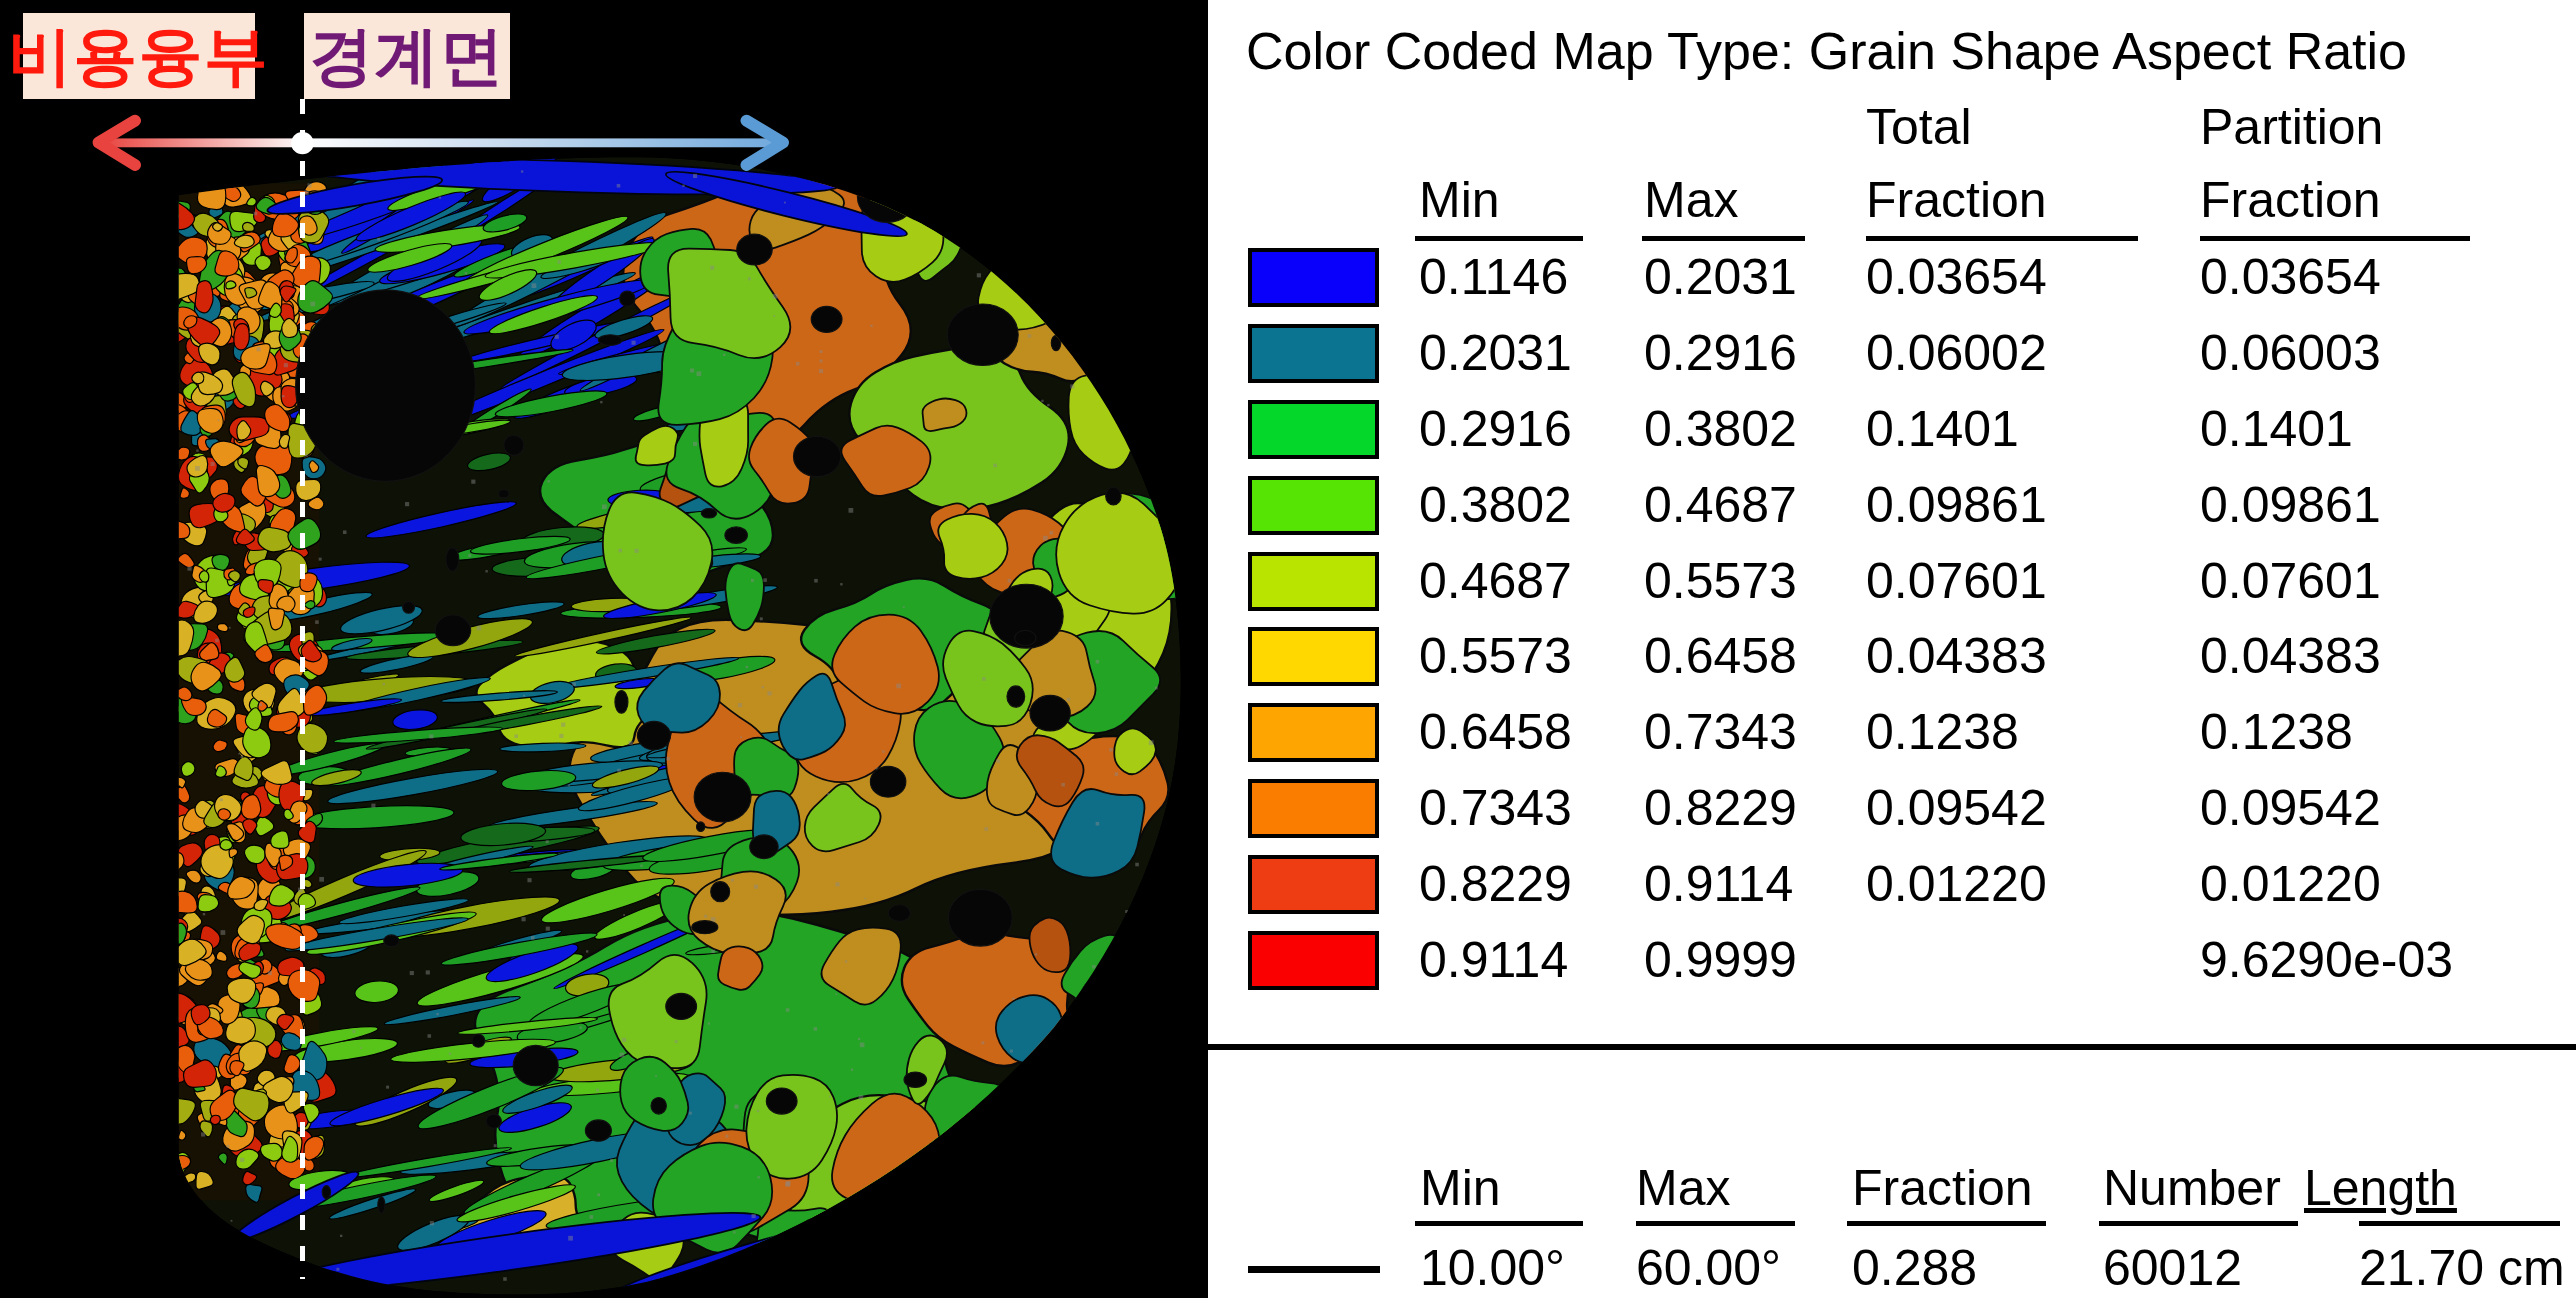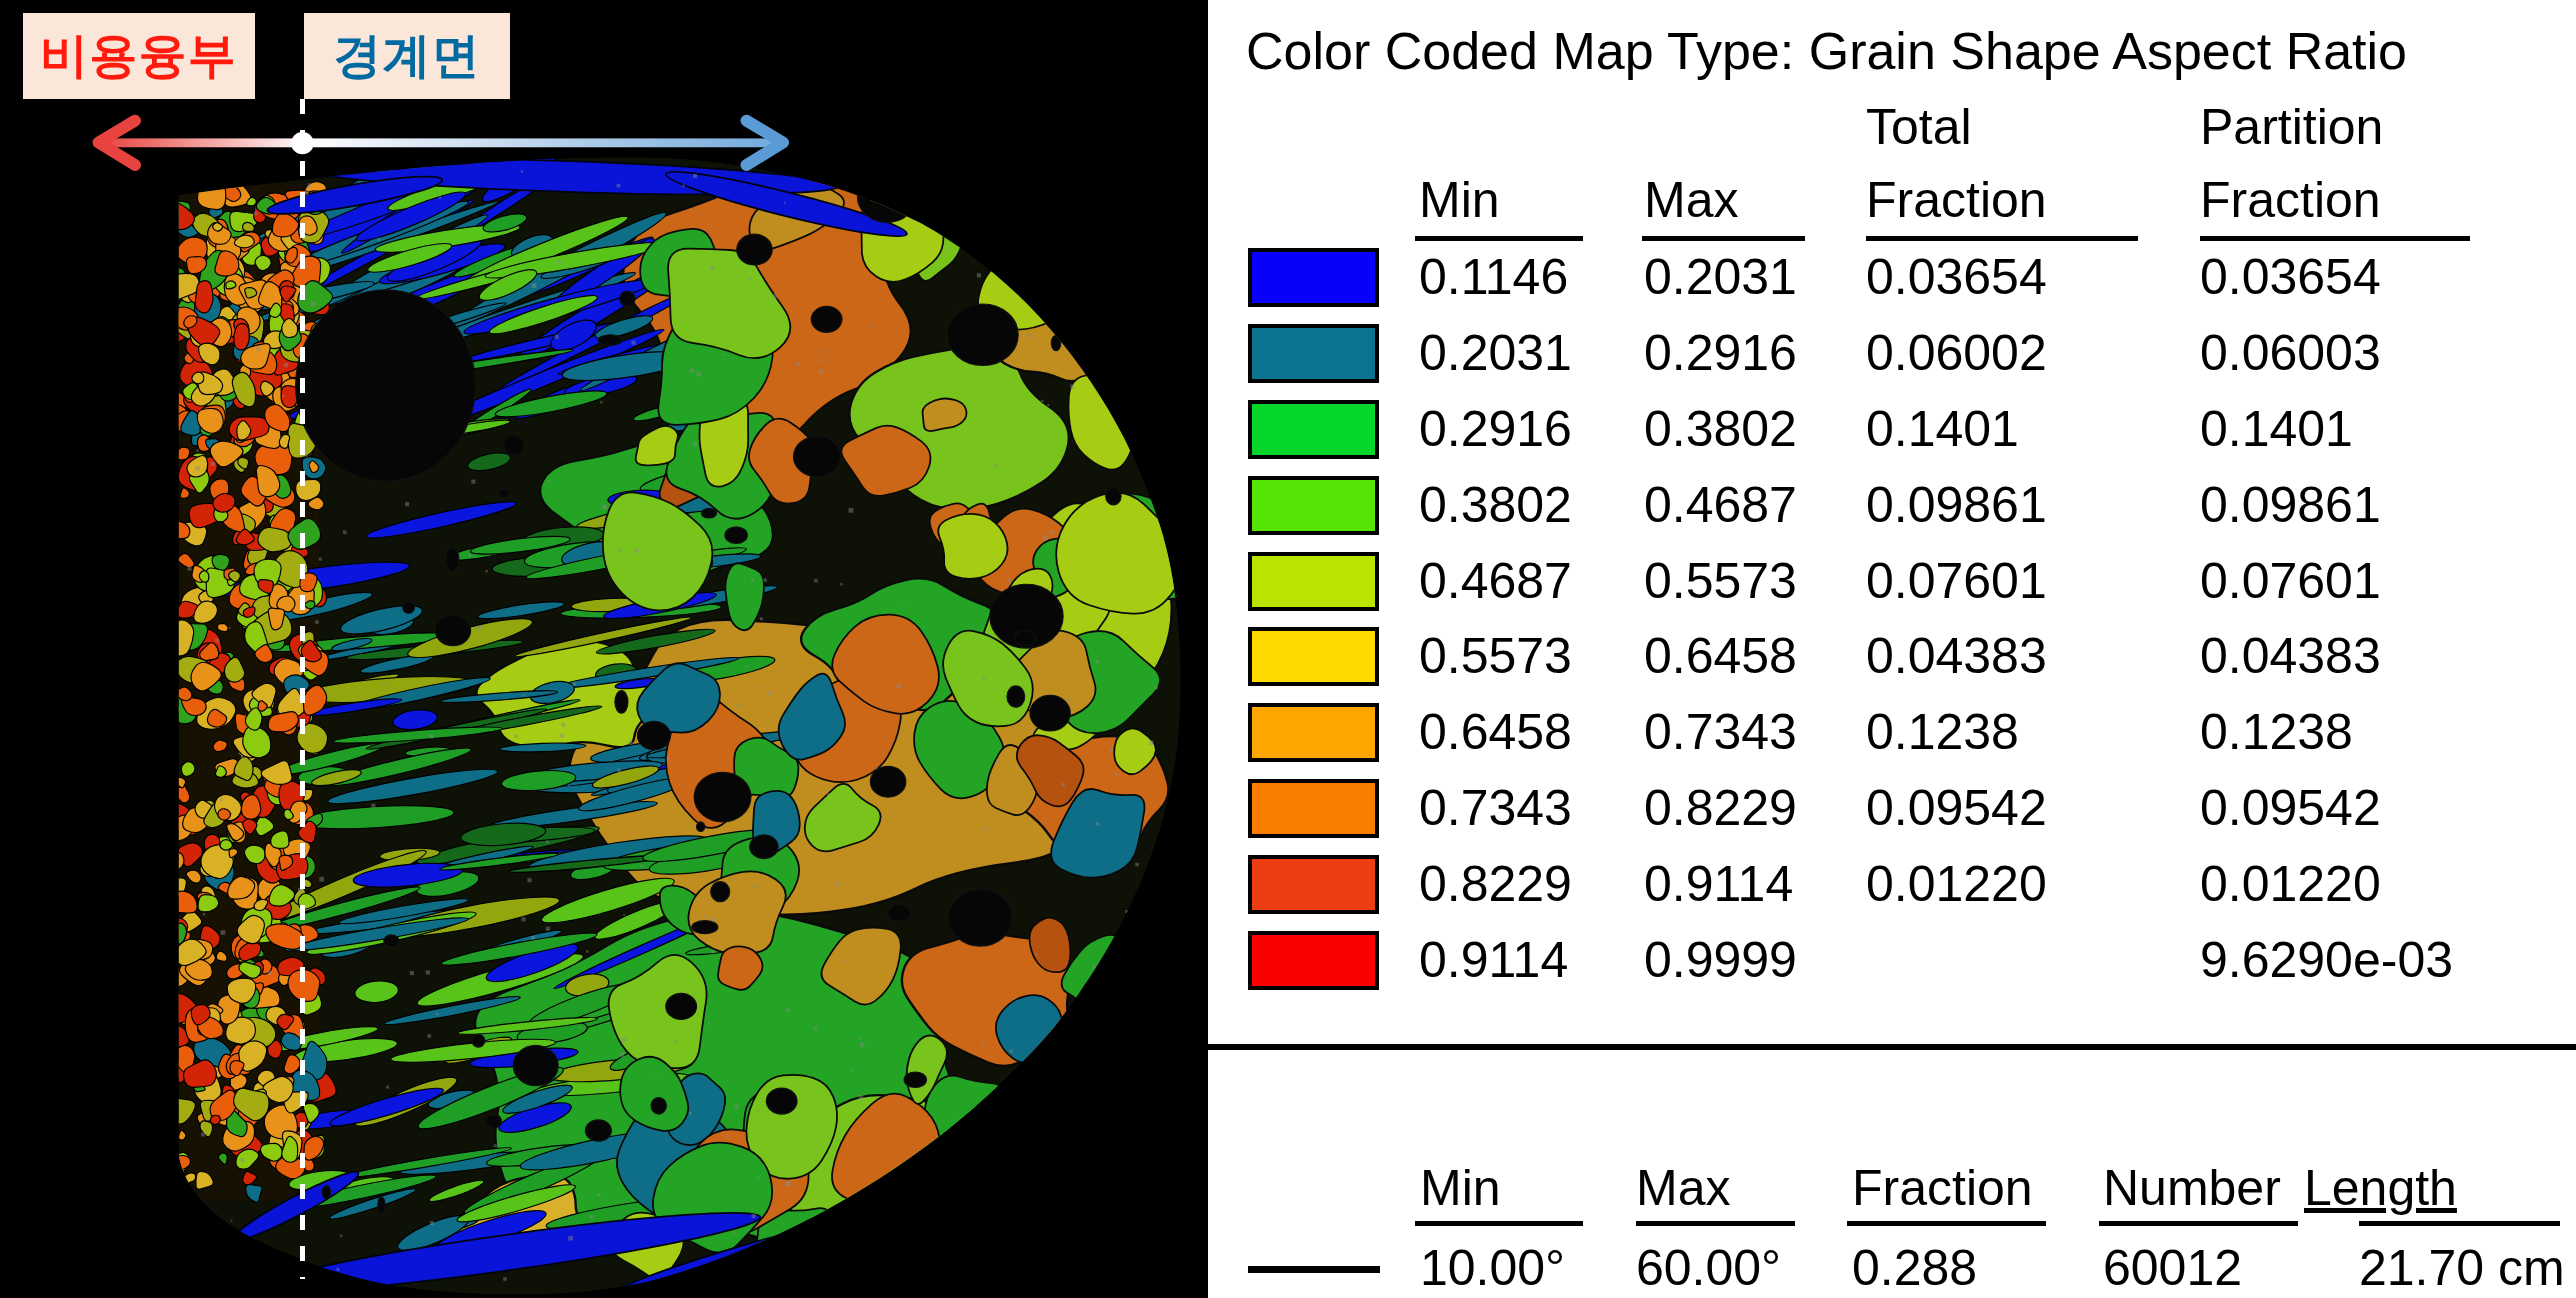--- a/index.html
+++ b/index.html
@@ -13,21 +13,21 @@
     color: #000;
   }
 
   
   #map-area { position: absolute; left: 0; top: 0; width: 1208px; height: 1298px; background: #000; }
   #grain-svg { position: absolute; left: 0; top: 0; }
 
   .zone-label {
     position: absolute; top: 13px; height: 86px;
     display: flex; align-items: center; justify-content: center;
-    font-weight: bold; font-size: 48px; letter-spacing: 1.2px;
+    font-weight: bold; font-size: 64px; letter-spacing: 1.2px;
     white-space: nowrap;
   }
   #zone-label-0 { left: 22.5px;  width: 232px; }
   #zone-label-1 { left: 304px; width: 206px; }
   #zone-label-2 { left: 632px; width: 206px; }
 
   #direction-arrow { position: absolute; left: 89px; top: 110px; }
 
   #interface-dashed-line {
     position: absolute; left: 300px; top: 99px; width: 5.3px; height: 1180px;
@@ -1225,21 +1225,21 @@
         <stop offset="1" stop-color="#6FA8DC"></stop>
       </linearGradient>
     </defs>
     <rect x="20" y="48" width="1156" height="15" fill="url(#arrow-grad)"></rect>
     <path d="M78 18 L16 55 L78 93" fill="none" stroke="#E8433E" stroke-width="20" stroke-linecap="round" stroke-linejoin="round"></path>
     <path d="M1112 18 L1174 55 L1112 93" fill="none" stroke="#5B9BD5" stroke-width="20" stroke-linecap="round" stroke-linejoin="round"></path>
     <circle cx="361" cy="56" r="19" fill="#FFFFFF"></circle>
   </svg>
 
   <div class="zone-label" id="zone-label-0" style="color: rgb(255, 26, 13); background: rgb(251, 231, 218);">비용융부</div>
-  <div class="zone-label" id="zone-label-1" style="color: #0369a1; background: rgb(251, 231, 218);">경계면</div>
+  <div class="zone-label" id="zone-label-1" style="color: #701a75; background: rgb(251, 231, 218);">경계면</div>
 </div>
 
 <div id="legend-panel">
   <div class="abs t-title" id="legend-title">Color Coded Map Type: Grain Shape Aspect Ratio</div>
 
   <div class="abs t-cell" id="hdr-total">Total</div>
   <div class="abs t-cell" id="hdr-partition">Partition</div>
 
   <div class="abs t-cell" id="hdr-min">Min</div>
   <div class="abs t-cell" id="hdr-max">Max</div>

